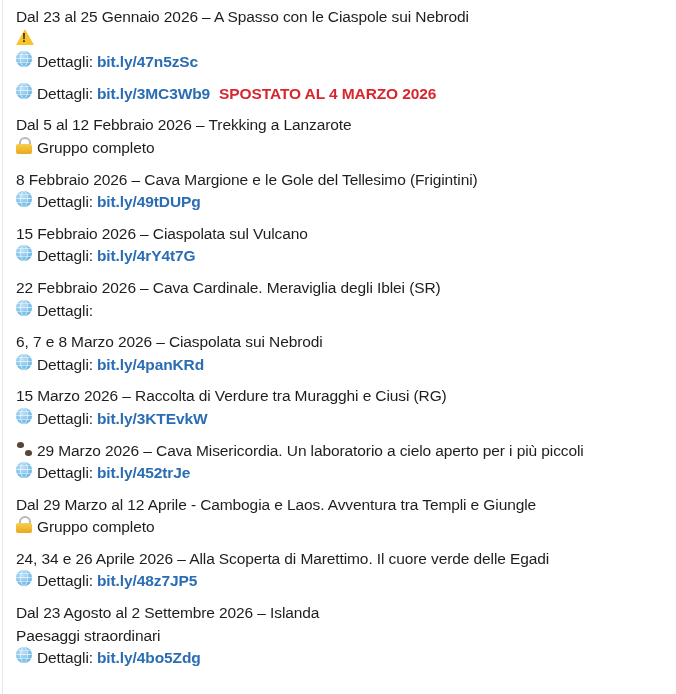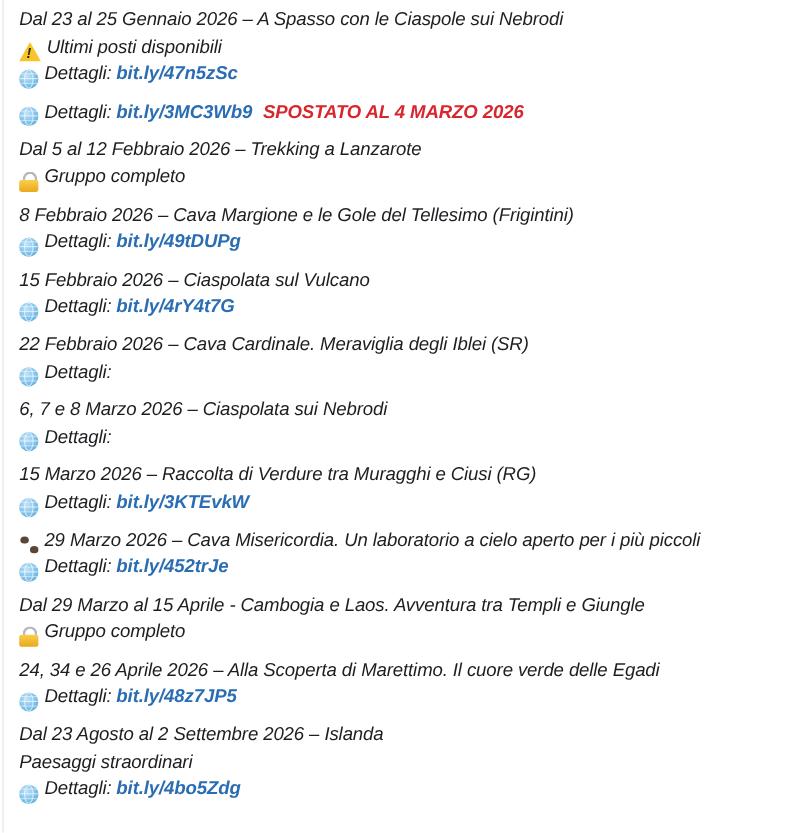--- a/index.html
+++ b/index.html
@@ -32,22 +32,21 @@
       letter-spacing: -0.1px;
     }
     .event {
       margin-bottom: 9px;
     }
     .line {
       height: 22.6px;
       line-height: 22.6px;
       white-space: nowrap;
       display: flex;
-      align-items: flex-end;
-      font-style: italic;
+      align-items: flex-start;
     }
     .icon {
       display: inline-block;
       width: 17px;
       height: 17px;
       margin-right: 4px;
       flex: none;
       position: relative;
     }
     .globe {
@@ -148,21 +147,20 @@
 <div class="left-border"></div>
 
 <div class="post">
 
   <div class="event">
     <div class="line">
         <span>Dal 23 al 25 Gennaio 2026 – A Spasso con le Ciaspole sui Nebrodi</span>
       </div>
     <div class="line">
         <span class="icon warning"></span>
-        <span>Ultimi posti disponibili</span>
       </div>
     <div class="line">
         <span class="icon globe"></span>
         <span>Dettagli:</span>
         <a class="link">bit.ly/47n5zSc</a>
       </div>
   </div>
 
   <div class="event">
     <div class="line">
@@ -215,20 +213,21 @@
       </div>
   </div>
 
   <div class="event">
     <div class="line">
         <span>6, 7 e 8 Marzo 2026 – Ciaspolata sui Nebrodi</span>
       </div>
     <div class="line">
         <span class="icon globe"></span>
         <span>Dettagli:</span>
+        <a class="link">bit.ly/4panKRd</a>
       </div>
   </div>
 
   <div class="event">
     <div class="line">
         <span>15 Marzo 2026 – Raccolta di Verdure tra Muragghi e Ciusi (RG)</span>
       </div>
     <div class="line">
         <span class="icon globe"></span>
         <span>Dettagli:</span>
@@ -243,21 +242,21 @@
       </div>
     <div class="line">
         <span class="icon globe"></span>
         <span>Dettagli:</span>
         <a class="link">bit.ly/452trJe</a>
       </div>
   </div>
 
   <div class="event">
     <div class="line">
-        <span>Dal 29 Marzo al 15 Aprile - Cambogia e Laos. Avventura tra Templi e Giungle</span>
+        <span>Dal 29 Marzo al 12 Aprile - Cambogia e Laos. Avventura tra Templi e Giungle</span>
       </div>
     <div class="line">
         <span class="icon lock"></span>
         <span>Gruppo completo</span>
       </div>
   </div>
 
   <div class="event">
     <div class="line">
         <span>24, 34 e 26 Aprile 2026 – Alla Scoperta di Marettimo. Il cuore verde delle Egadi</span>

